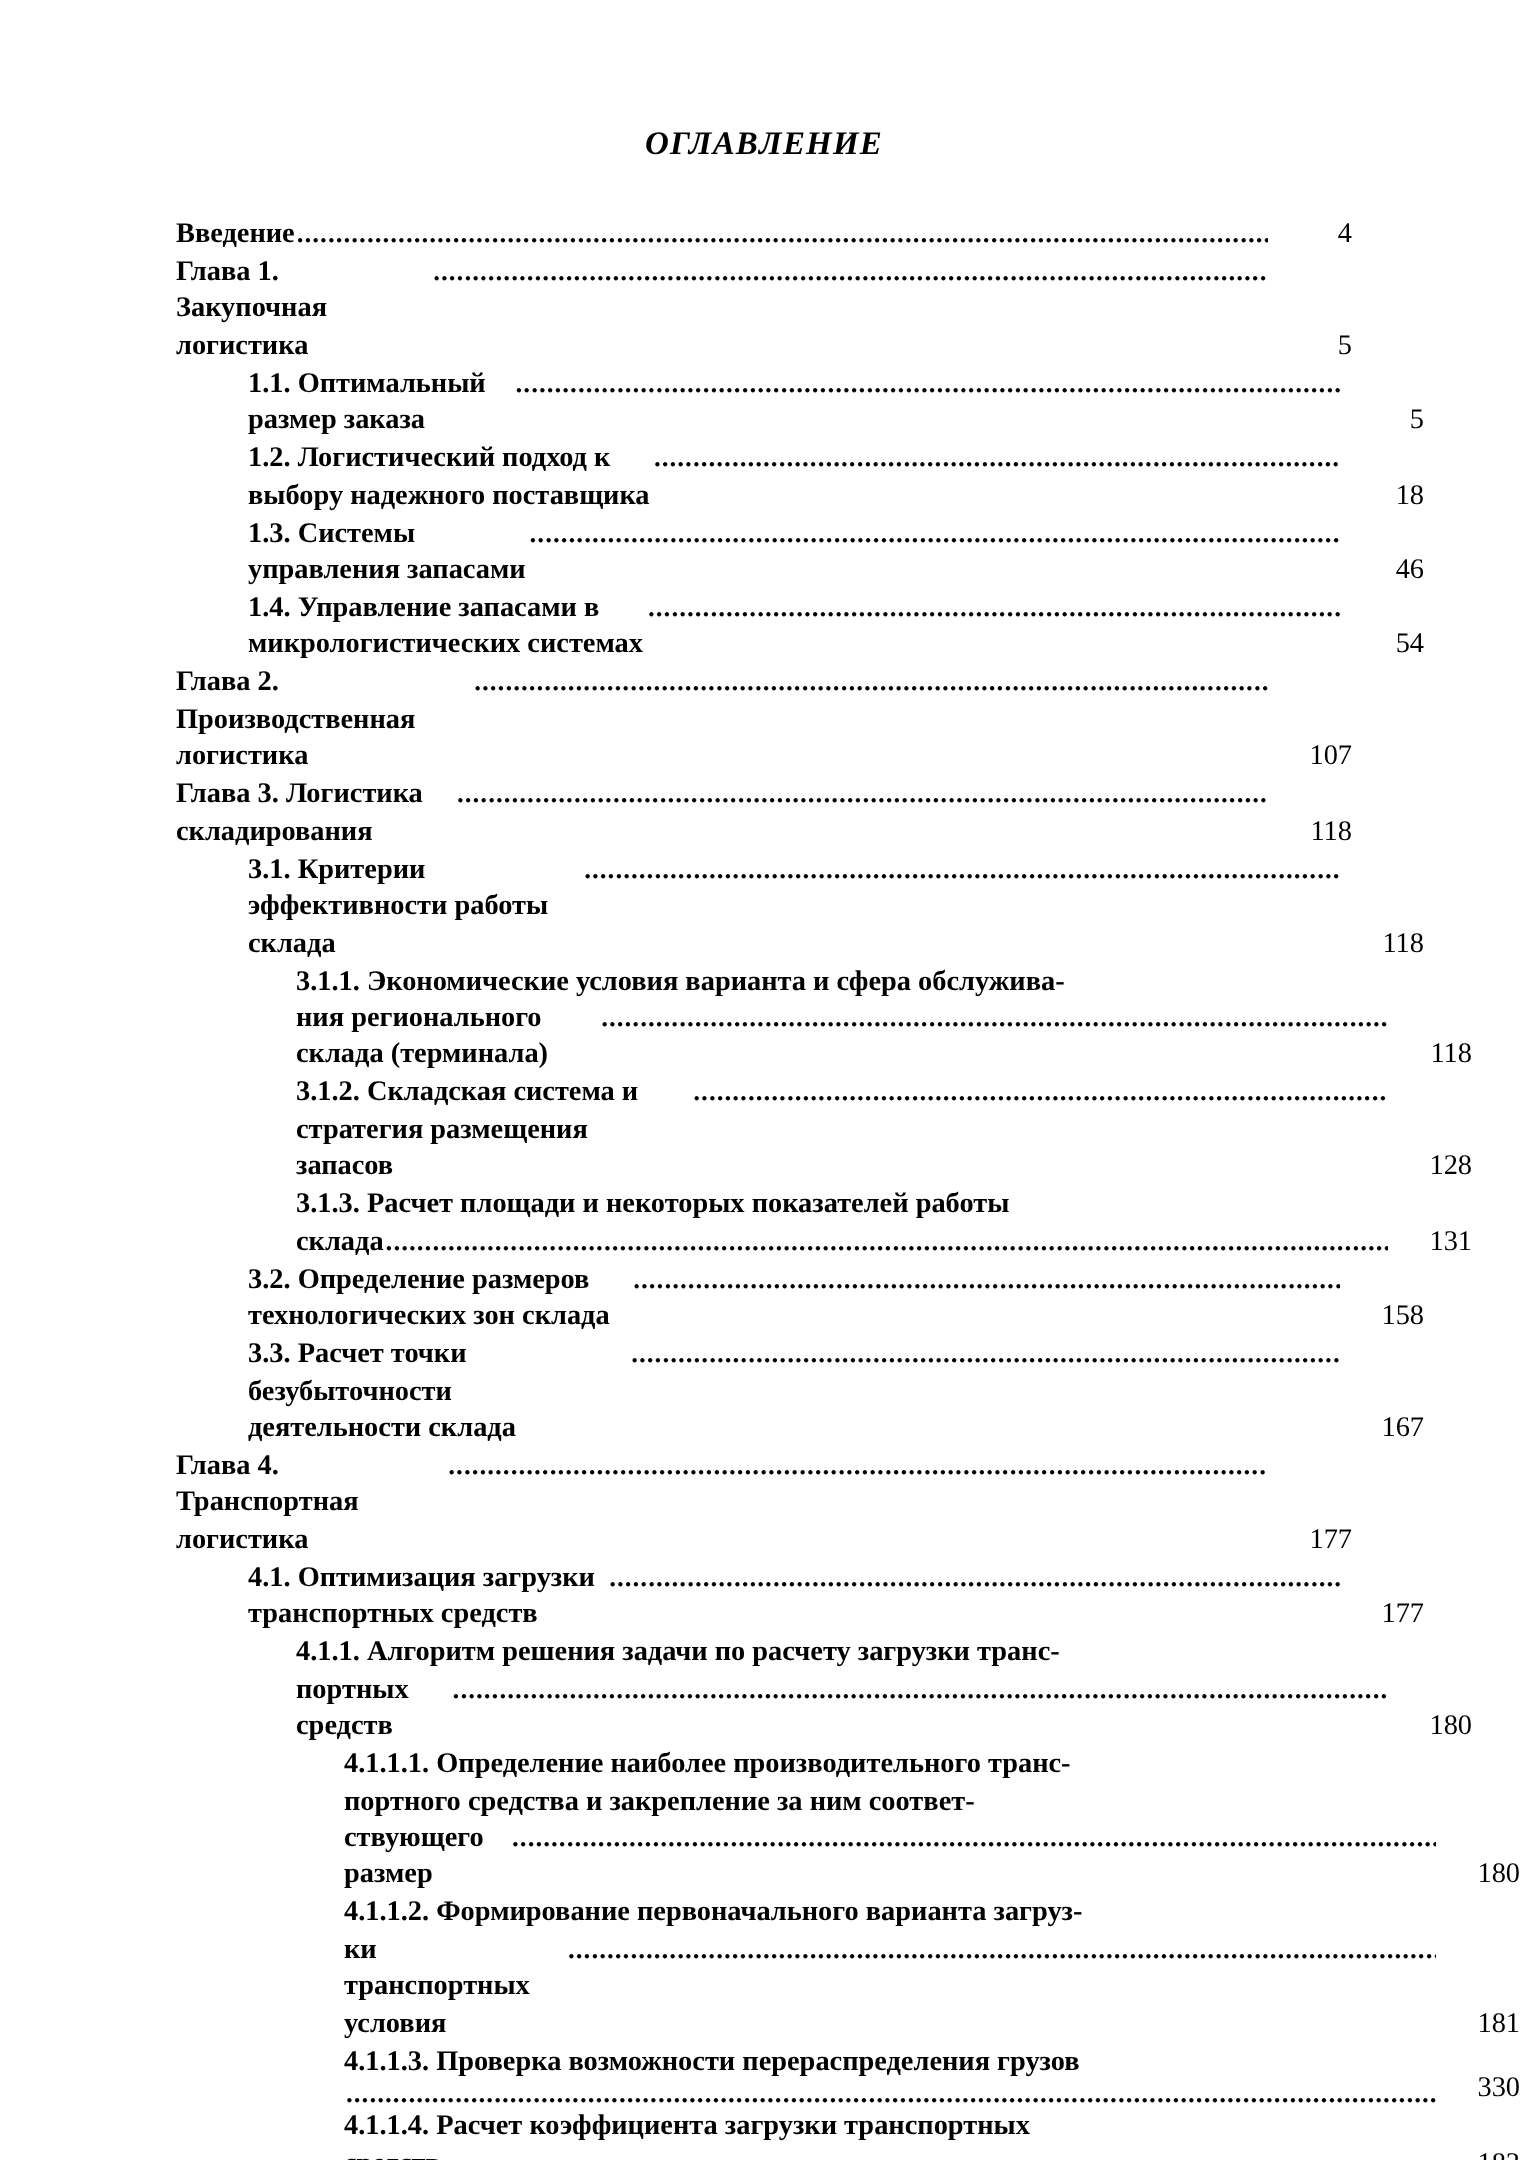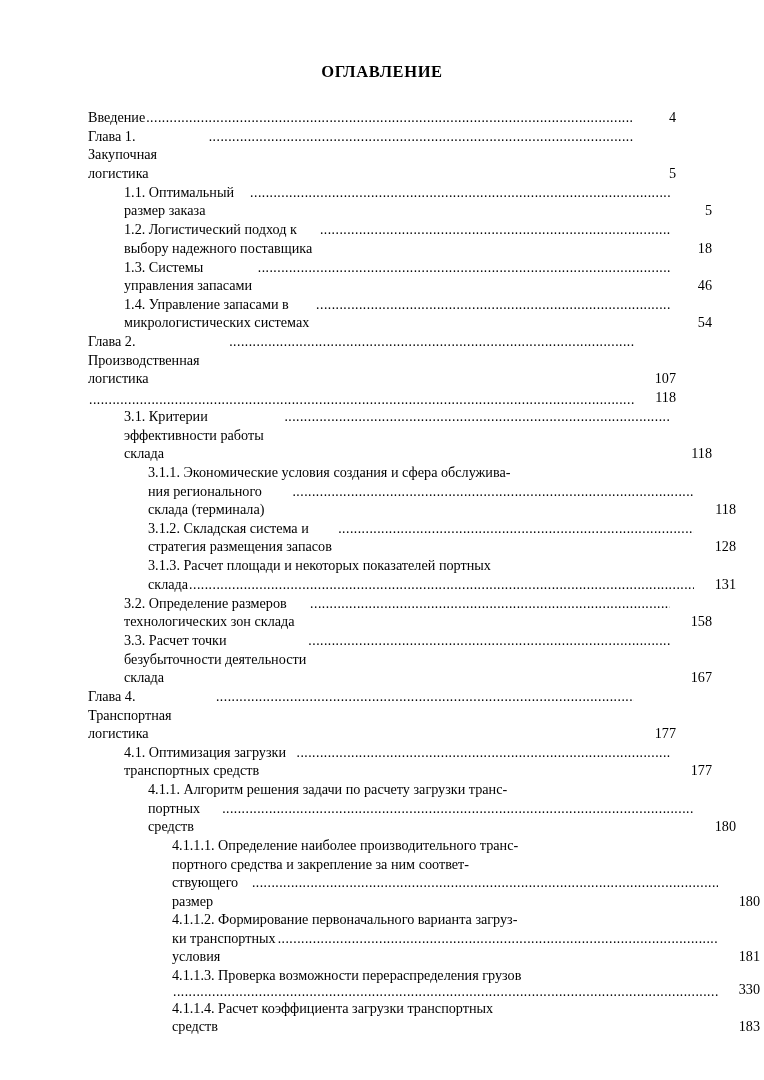--- a/index.html
+++ b/index.html
@@ -20,35 +20,37 @@
     box-sizing: border-box;
     padding: 62px 88px 20px 88px;
     position: relative;
   }
   .doc-title {
     text-align: center;
     font-size: 16.5px;
     font-weight: bold;
     letter-spacing: 0.6px;
     margin: 0 0 26px 0;
+    font-style: italic;
   }
   .toc {
     font-size: 14.2px;
     line-height: 1.30;
   }
   .toc-entry {
     display: flex;
     align-items: flex-end;
     width: 100%;
     margin-bottom: 0.5px;
   }
   .entry-body {
     flex: 1 1 auto;
     min-width: 0;
     display: block;
+    font-weight: bold;
   }
   .line {
     display: block;
     white-space: normal;
   }
   .lastline {
     display: flex;
     align-items: baseline;
     width: 100%;
   }
@@ -156,60 +158,61 @@
           <span class="txt">Глава 2. Производственная логистика</span>
           <span class="leader"></span>
         </div>
       </div>
       <span class="page-num">107</span>
     </div>
 
     <div class="toc-entry lvl0">
       <div class="entry-body">
         <div class="lastline">
+          <span class="txt">Глава 3. Логистика складирования</span>
           <span class="leader"></span>
         </div>
       </div>
       <span class="page-num">118</span>
     </div>
 
     <div class="toc-entry lvl1">
       <div class="entry-body">
         <div class="lastline">
           <span class="txt">3.1. Критерии эффективности работы склада</span>
           <span class="leader"></span>
         </div>
       </div>
       <span class="page-num">118</span>
     </div>
 
     <div class="toc-entry lvl2">
       <div class="entry-body">
-        <div class="line">3.1.1.  Экономические  условия  создания  и  сфера  обслужива-</div>
+        <div class="line">3.1.1.  Экономические  условия  варианта  и  сфера  обслужива-</div>
         <div class="lastline">
           <span class="txt">ния регионального склада (терминала)</span>
           <span class="leader"></span>
         </div>
       </div>
       <span class="page-num">118</span>
     </div>
 
     <div class="toc-entry lvl2">
       <div class="entry-body">
         <div class="lastline">
           <span class="txt">3.1.2. Складская система и стратегия размещения запасов</span>
           <span class="leader"></span>
         </div>
       </div>
       <span class="page-num">128</span>
     </div>
 
     <div class="toc-entry lvl2">
       <div class="entry-body">
-        <div class="line">3.1.3.  Расчет  площади  и  некоторых  показателей  портных</div>
+        <div class="line">3.1.3.  Расчет  площади  и  некоторых  показателей  работы</div>
         <div class="lastline">
           <span class="txt">склада</span>
           <span class="leader"></span>
         </div>
       </div>
       <span class="page-num">131</span>
     </div>
 
     <div class="toc-entry lvl1">
       <div class="entry-body">

